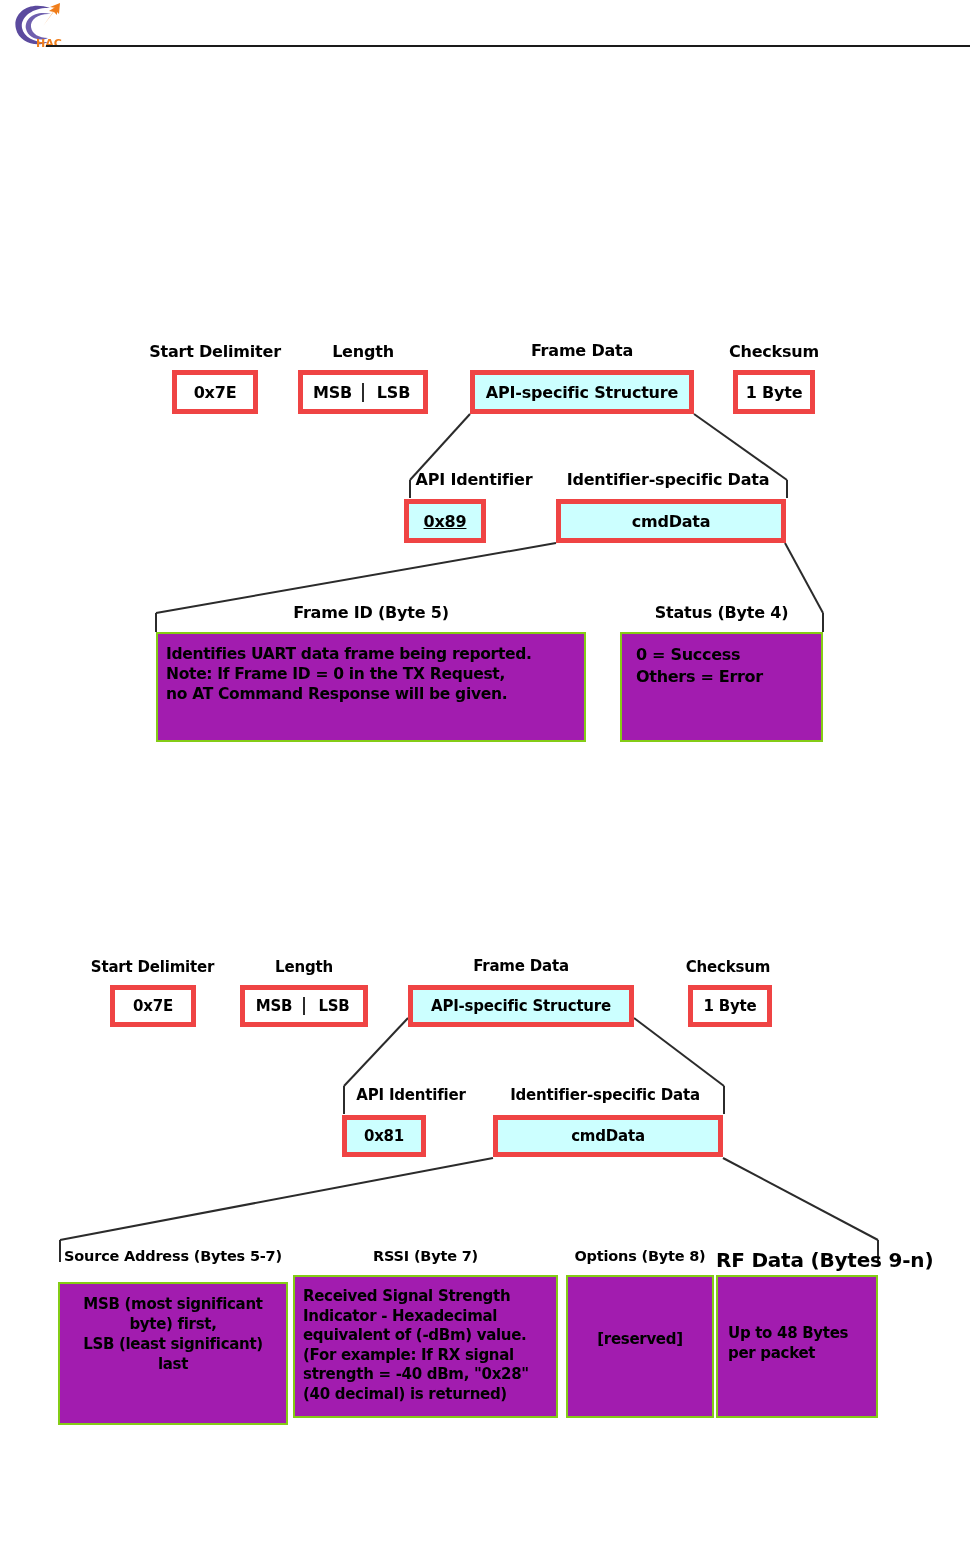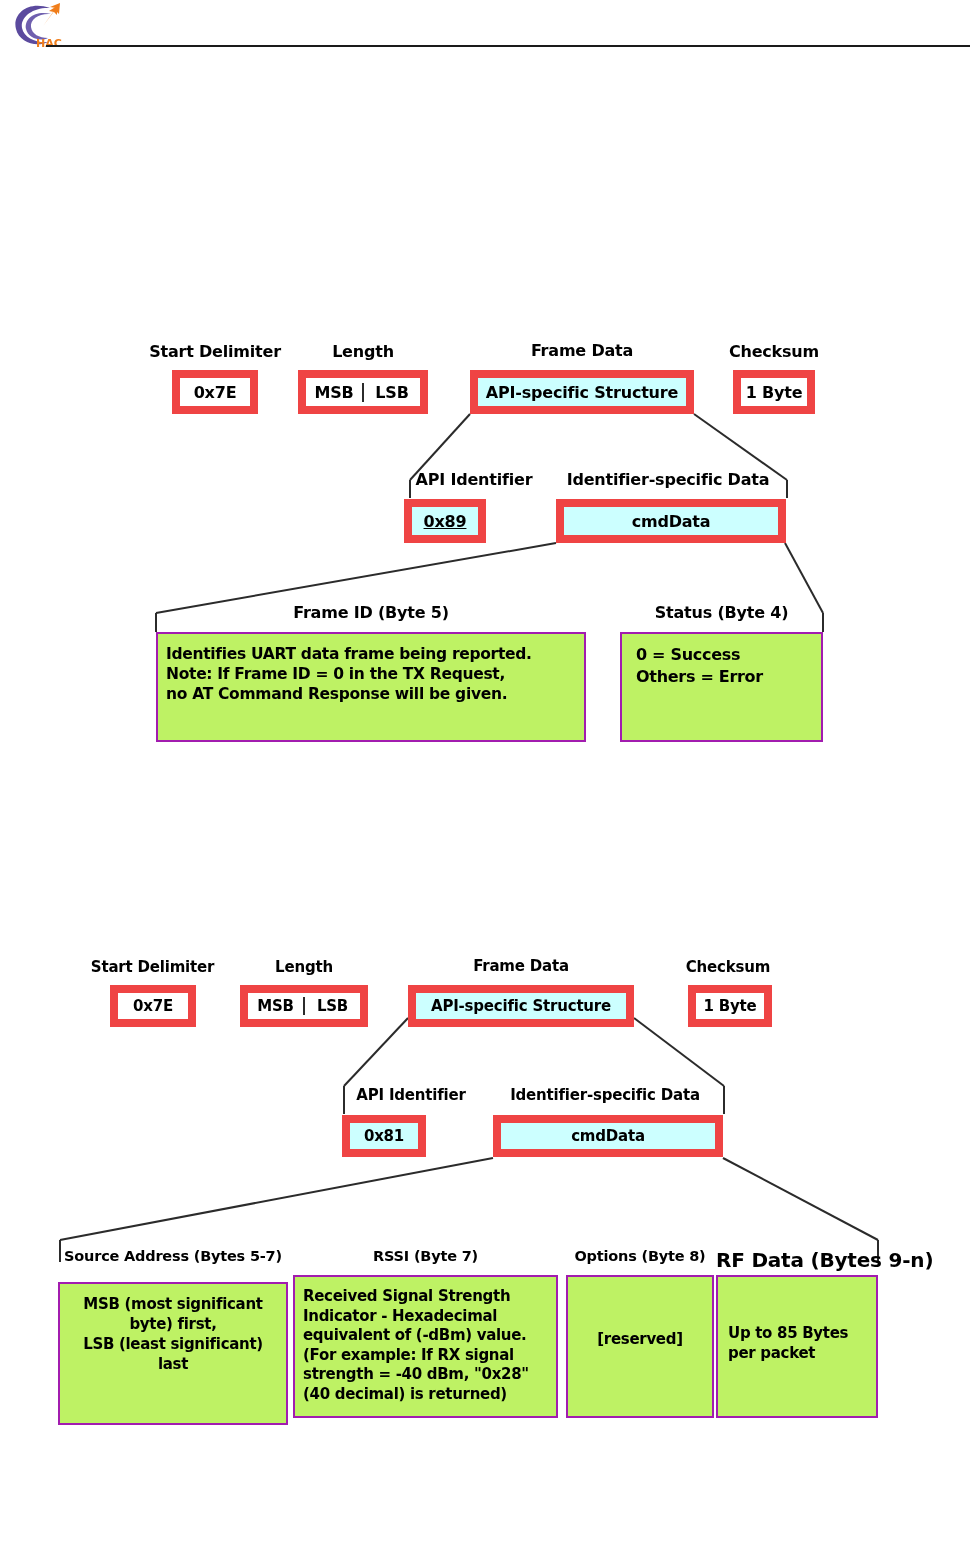--- a/index.html
+++ b/index.html
@@ -34,21 +34,21 @@
     left: 10px; top: 2px;
     width: 66px; height: 48px;
   }
 
   
   .diagram { position: absolute; }
 
   .node {
     position: absolute;
     box-sizing: border-box;
-    border: 8px solid #ef4444;
+    border: 5px solid #ef4444;
     background: #ffffff;
     display: flex;
     align-items: center;
     justify-content: center;
     text-align: center;
     font-weight: bold;
     letter-spacing: -0.2px;
   }
   .node.fill { background: #ccffff; }
 
@@ -56,22 +56,22 @@
     position: absolute;
     text-align: center;
     font-weight: bold;
     white-space: nowrap;
     letter-spacing: -0.2px;
   }
 
   .para {
     position: absolute;
     box-sizing: border-box;
-    border: 2px solid #a21caf;
-    background: #bef264;
+    border: 2px solid #84cc16;
+    background: #a21caf;
     font-weight: bold;
     letter-spacing: -0.3px;
     overflow: hidden;
   }
   .para .inner {
     padding: 10px 8px 0 8px;
     white-space: pre-line;
   }
   .para.left .inner  { text-align: left; }
   .para.center .inner{ text-align: center; }
@@ -234,18 +234,18 @@
 Indicator - Hexadecimal
 equivalent of (-dBm) value.
 (For example: If RX signal
 strength = -40 dBm, "0x28"
 (40 decimal) is returned)</div>
   </div>
   <div class="para center" style="left:566px; top:1275px; width:148px; height:143px; font-size:15px; line-height:20px;">
     <div class="inner" style="padding-top:52px;">[reserved]</div>
   </div>
   <div class="para left" style="left:716px; top:1275px; width:162px; height:143px; font-size:15px; line-height:20px;">
-    <div class="inner" style="padding-top:46px; padding-left:10px;">Up to 85 Bytes
+    <div class="inner" style="padding-top:46px; padding-left:10px;">Up to 48 Bytes
 per packet</div>
   </div>
 </div>
 
 <a class="footer-link" href="#"></a>
 
 </body></html>

